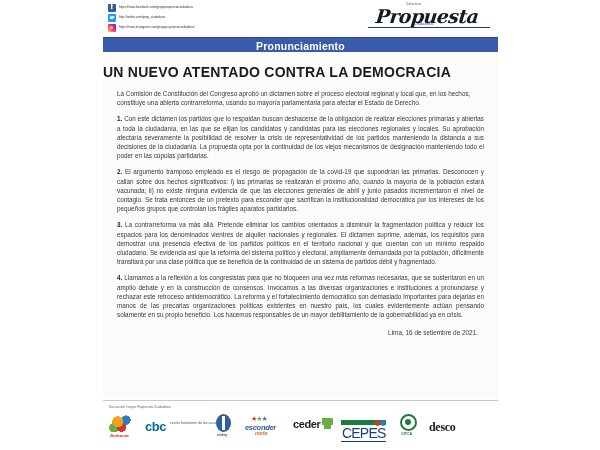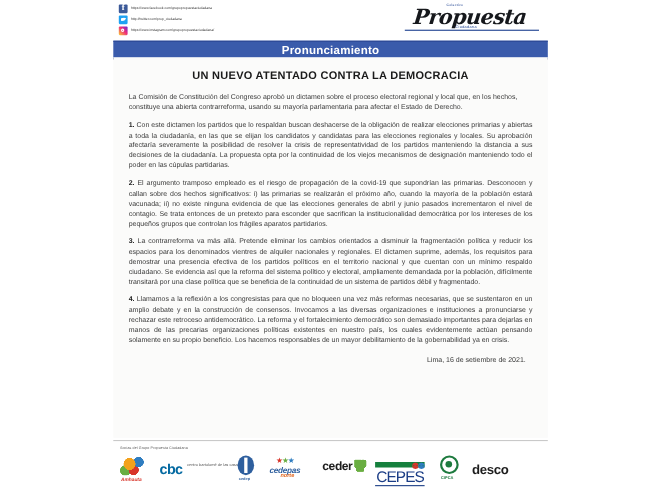--- a/index.html
+++ b/index.html
@@ -152,22 +152,22 @@
 
   
   .body {
     position: absolute;
     left: 103px; top: 52px;
     width: 395px; height: 346px;
     background: #fbfbfa;
   }
   .doc-title {
     margin: 12px 0 9px 0;
-    text-align: center;
-    font-size: 10px;
+    text-align: left;
+    font-size: 14px;
     font-weight: bold;
     color: #1a1a1a;
     letter-spacing: 0.25px;
   }
   .para {
     margin: 0 14px 7px 14px;
     font-size: 6.35px;
     line-height: 9.2px;
     text-align: justify;
     color: #3a3a3a;
@@ -342,21 +342,21 @@
     content: "";
     position: absolute; left: 3px; top: 3px;
     width: 6px; height: 6px; border-radius: 50%;
     background: #1d7a3e;
   }
   .lg-cipca .nm {
     position: absolute; left: 6px; top: 18px;
     font-size: 3.6px; font-weight: bold; color: #1d7a3e;
   }
 
-  .lg-desco { width: 42px; height: 18px; }
+  .lg-desco { width: 42px; height: 18px; font-family: Liberation Serif, serif; }
   .lg-desco .nm {
     position: absolute; left: 0; top: 2px;
     font-size: 12px; font-weight: bold; color: #1d1d1d;
     letter-spacing: -0.3px;
   }
 </style>
 </head>
 <body>
 
 <div class="page">
@@ -426,21 +426,21 @@
         <span class="tag">centro bartolomé de las casas</span>
       </div>
 
       <div class="logo lg-cedep">
         <span class="glyph"></span>
         <span class="nm">cedep</span>
       </div>
 
       <div class="logo lg-cedepas">
         <span class="stars"><span>★</span><span>★</span><span>★</span></span>
-        <span class="nm">cedepas</span>
+        <span class="nm">esconder</span>
         <span class="sub">norte</span>
       </div>
 
       <div class="logo lg-ceder">
         <span class="nm">ceder</span>
         <span class="leaf"></span>
       </div>
 
       <div class="logo lg-cepes">
         <span class="nm">CEPES</span>

